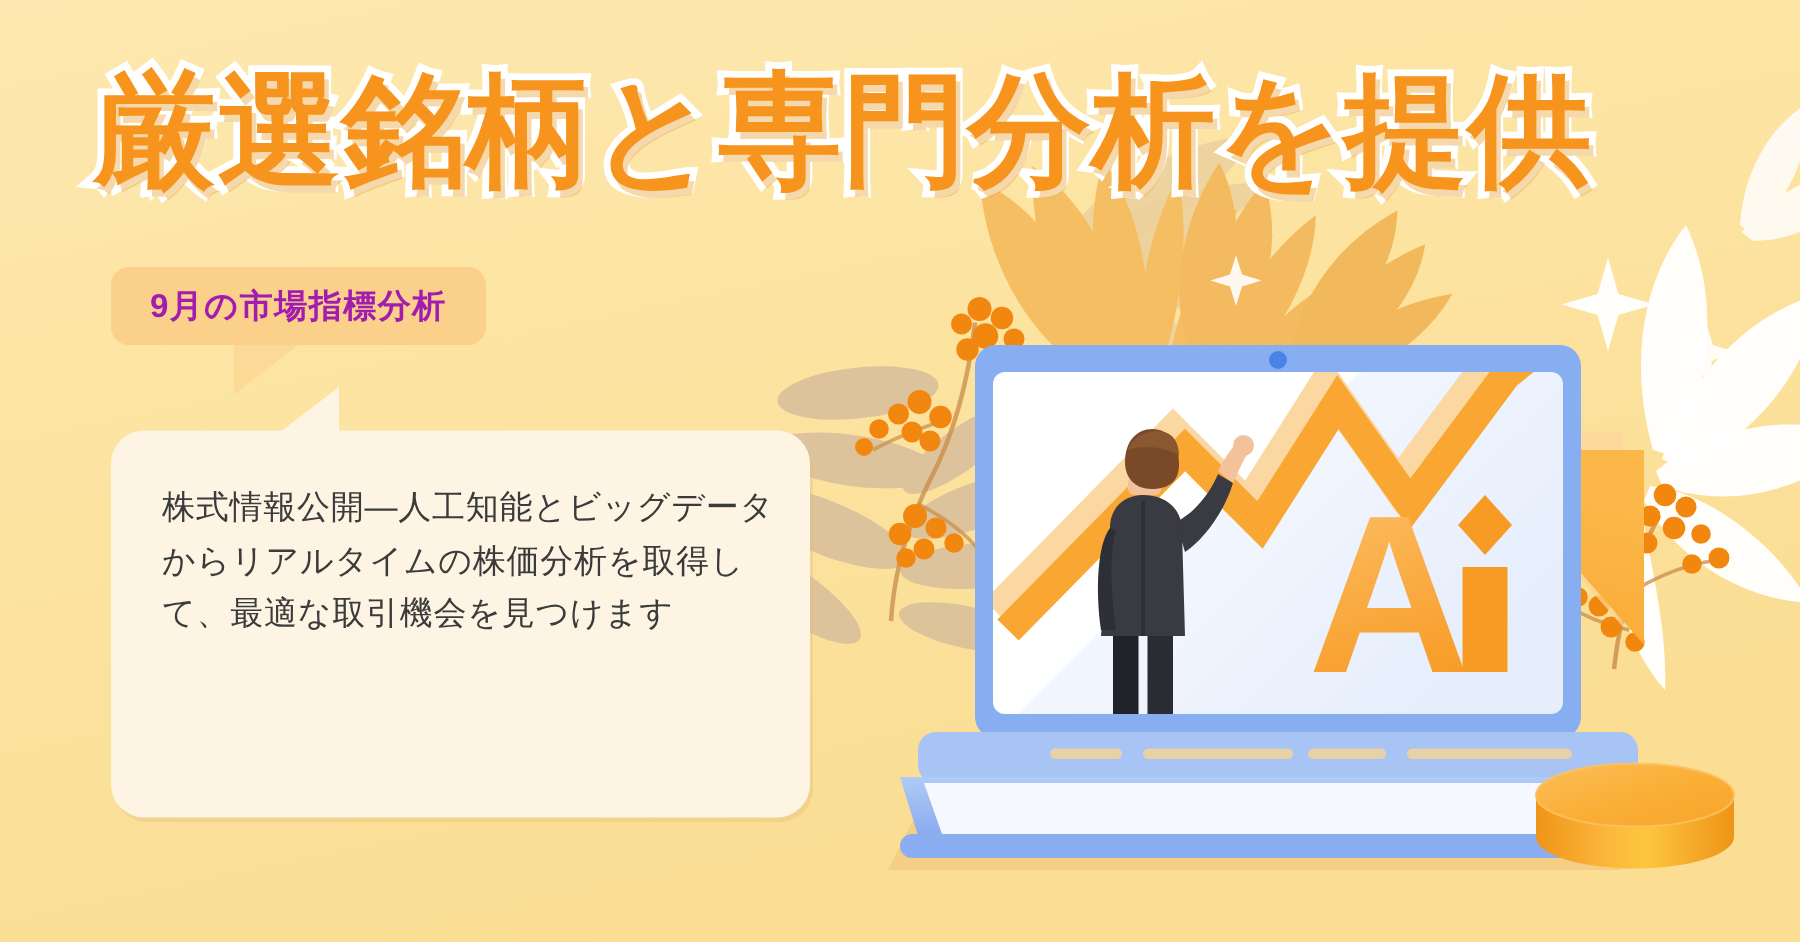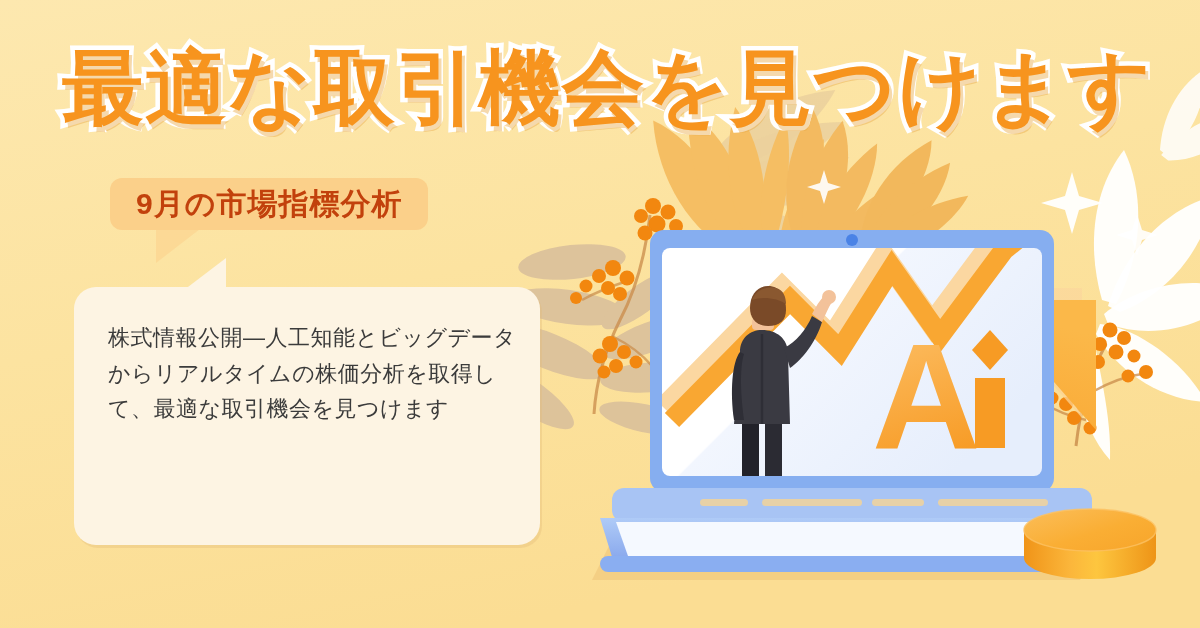--- a/index.html
+++ b/index.html
@@ -36,26 +36,25 @@
 
   
   .badge {
     position:absolute;
     left:74px; top:178px;
     height:52px;
     padding:0 26px;
     display:flex; align-items:center;
     background:#FBD08A;
     border-radius:12px;
-    font-size:30px;
+    font-size:22px;
     font-weight:bold;
-    color:#c2410c;
+    color:#a21caf;
     letter-spacing:1px;
     white-space:nowrap;
-    margin-left:36px;
   }
   .badge-tail {
     position:absolute;
     left:156px; top:229px;
     width:0; height:0;
     border-left:0 solid transparent;
     border-top:34px solid #FBD08A;
     border-right:44px solid transparent;
     opacity:0.55;
   }
@@ -320,21 +319,21 @@
     </g>
 
     <g>
       <ellipse cx="1090" cy="558" rx="66" ry="21" fill="url(#gCoinSide)"></ellipse>
       <rect x="1024" y="528" width="132" height="30" fill="url(#gCoinSide)"></rect>
       <ellipse cx="1090" cy="530" rx="66" ry="21" fill="url(#gCoinTop)"></ellipse>
       <ellipse cx="1090" cy="530" rx="66" ry="21" fill="none" stroke="#FCC263" stroke-width="1.5" opacity="0.8"></ellipse>
     </g>
   </svg>
 
-  <div class="headline">最適な取引機会を見つけます</div>
+  <div class="headline">厳選銘柄と専門分析を提供</div>
 
   <div class="badge-tail"></div>
   <div class="badge">9月の市場指標分析</div>
 
   <div class="bubble"></div>
   <div class="bubble-notch"></div>
   <div class="bubble-text">株式情報公開—人工知能とビッグデータからリアルタイムの株価分析を取得して、最適な取引機会を見つけます</div>
 
 </div>
 

